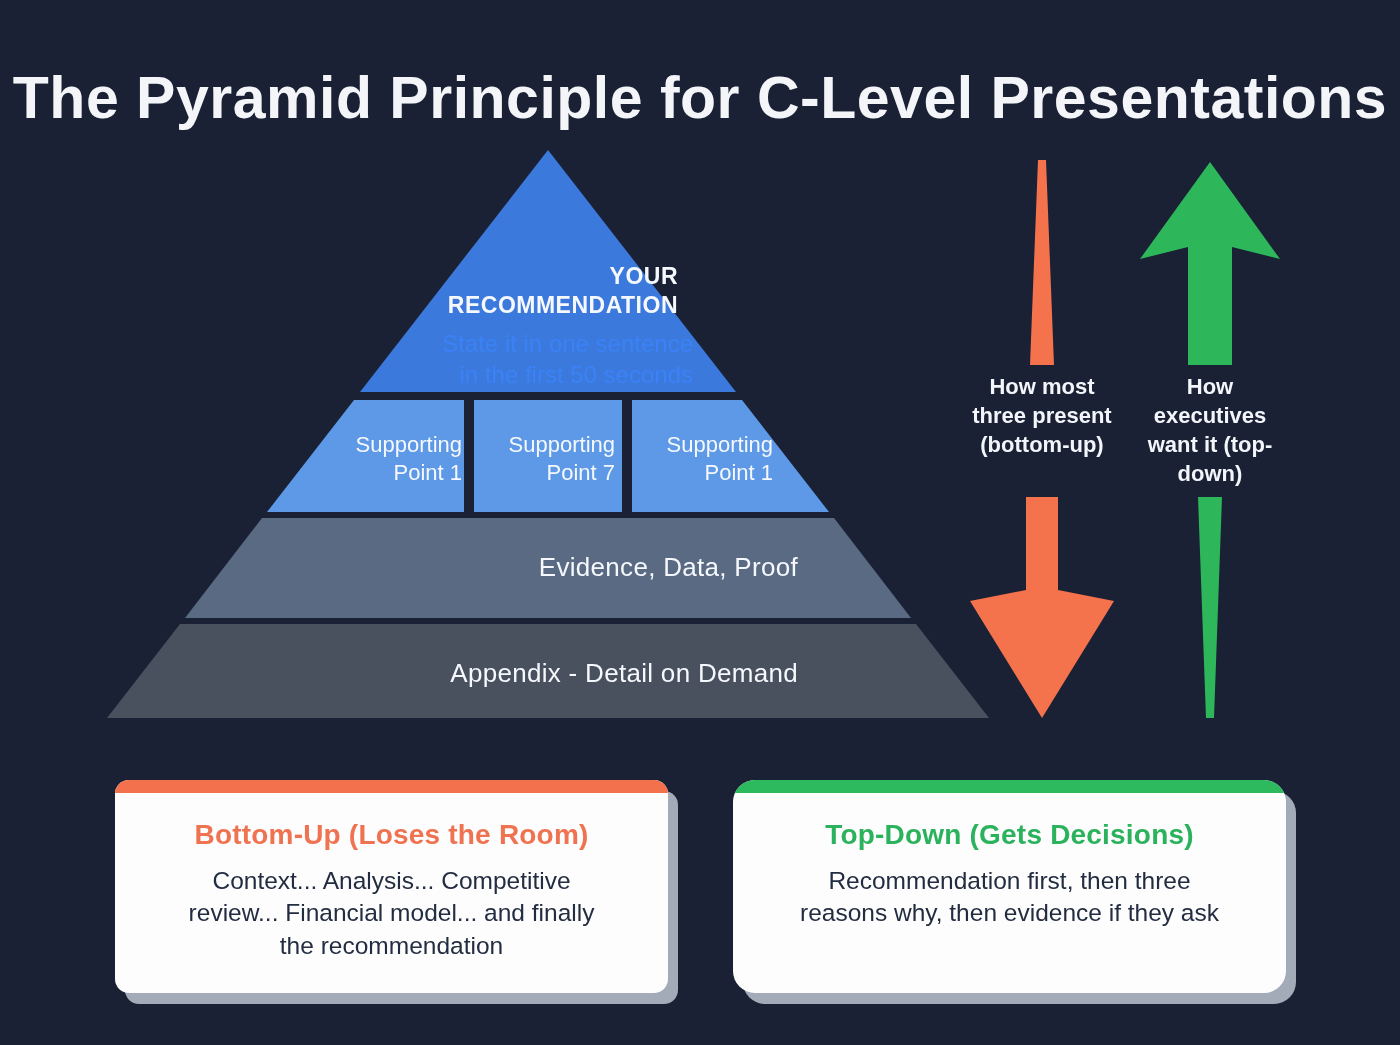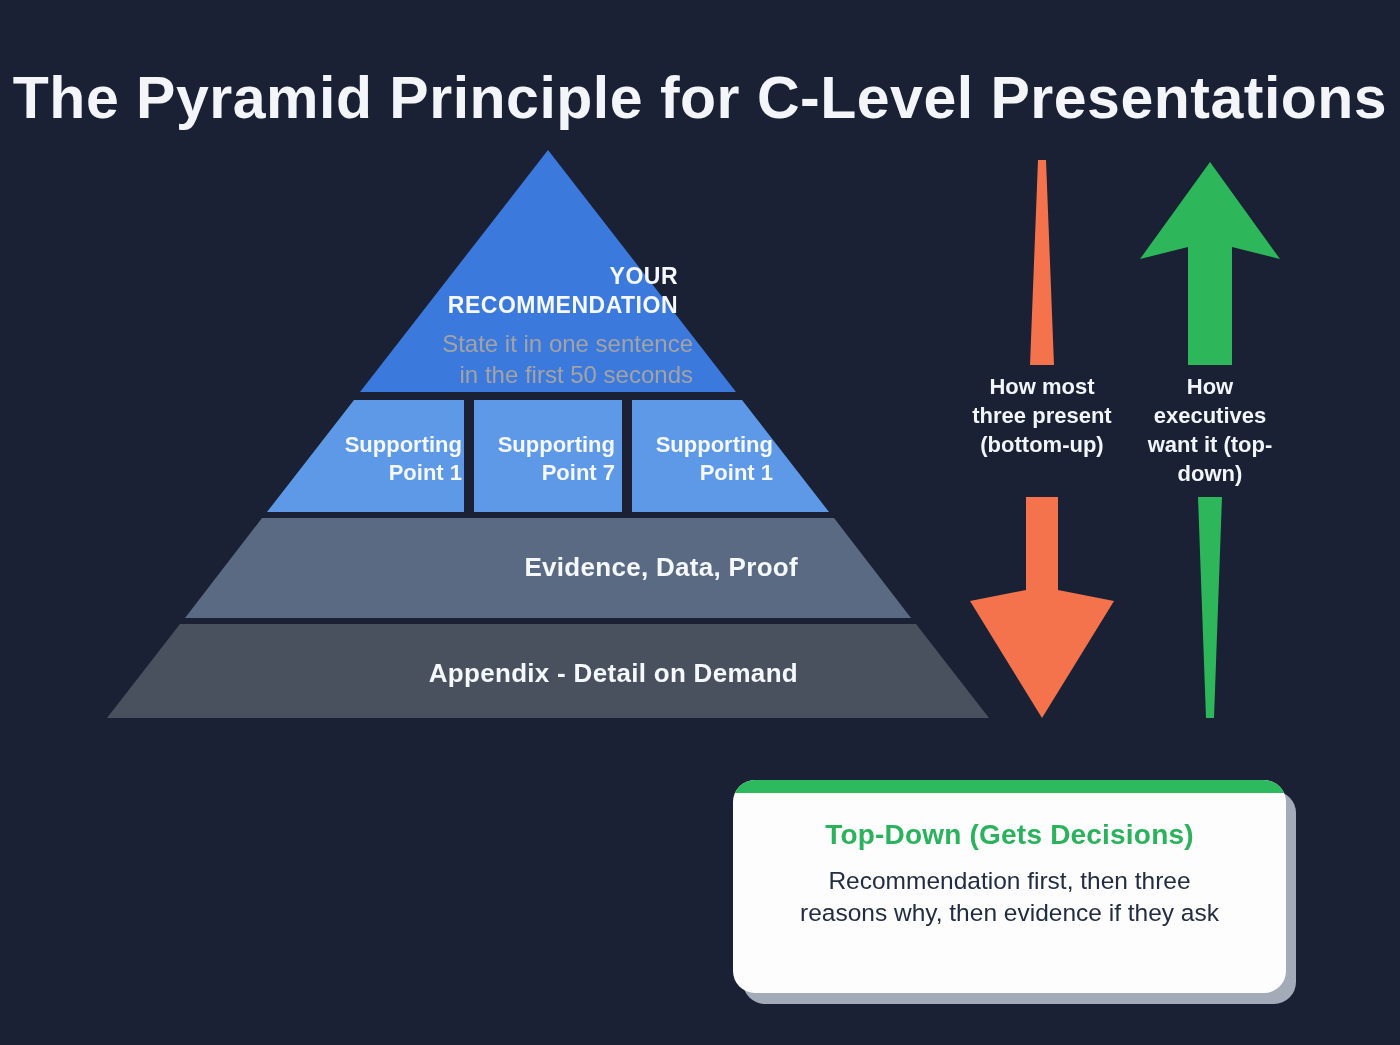--- a/index.html
+++ b/index.html
@@ -12,24 +12,24 @@
   .abs{position:absolute;}
   svg.layer{position:absolute;left:0;top:0;width:1400px;height:1045px;}
 
   .page-title{
     left:0;top:64px;width:1400px;text-align:center;
     color:#f3f5f9;font-size:59px;font-weight:bold;letter-spacing:.5px;
   }
 
   .pyr-text{color:#f5f8fd;text-align:right;}
   .l1-heading{left:418px;top:262px;width:260px;font-size:23px;font-weight:bold;line-height:1.28;letter-spacing:.5px;}
-  .l1-sub{left:403px;top:328px;width:290px;font-size:24px;line-height:1.3;color:#a3a3a3;}
-  .sp-label{top:431px;width:134px;font-size:22px;font-weight:bold;line-height:1.25;}
+  .l1-sub{left:403px;top:328px;width:290px;font-size:24px;line-height:1.3;color:#3b82f6;}
+  .sp-label{top:431px;width:134px;font-size:22px;font-weight:normal;line-height:1.25;}
   .sp1{left:328px;} .sp2{left:481px;} .sp3{left:639px;}
-  .row-label{left:298px;width:500px;font-size:26px;font-weight:bold;letter-spacing:.3px;}
+  .row-label{left:298px;width:500px;font-size:26px;font-weight:normal;letter-spacing:.3px;}
   .l3-label{top:552px;} .l4-label{top:658px;}
 
   .arrow-label{top:372px;width:150px;text-align:center;color:#f2f5fa;
     font-size:22px;font-weight:bold;line-height:1.32;}
   .al-orange{left:967px;} .al-green{left:1135px;}
 
   .card{
     top:780px;width:553px;height:213px;background:#fdfdfd;
     border-radius:14px;overflow:hidden;
     box-shadow:10px 11px 0 #a3aab8;
@@ -74,20 +74,29 @@
   <div class="abs pyr-text sp-label sp1">Supporting Point 1</div>
   <div class="abs pyr-text sp-label sp2">Supporting Point 7</div>
   <div class="abs pyr-text sp-label sp3">Supporting Point 1</div>
 
   <div class="abs pyr-text row-label l3-label">Evidence, Data, Proof</div>
   <div class="abs pyr-text row-label l4-label">Appendix - Detail on Demand</div>
 
   <div class="abs arrow-label al-orange">How most three present (bottom-up)</div>
   <div class="abs arrow-label al-green">How executives want it (top-down)</div>
 
+  <div class="abs card card-left">
+    <div class="card-bar bar-orange"></div>
+    <div class="card-title title-orange">Bottom-Up (Loses the Room)</div>
+    <div class="card-body">
+      <div>Context... Analysis... Competitive</div>
+      <div>review... Financial model... and finally</div>
+      <div>the recommendation</div>
+    </div>
+  </div>
 
   <div class="abs card card-right">
     <div class="card-bar bar-green"></div>
     <div class="card-title title-green">Top-Down (Gets Decisions)</div>
     <div class="card-body">
       <div>Recommendation first, then three</div>
       <div>reasons why, then evidence if they ask</div>
     </div>
   </div>
 

